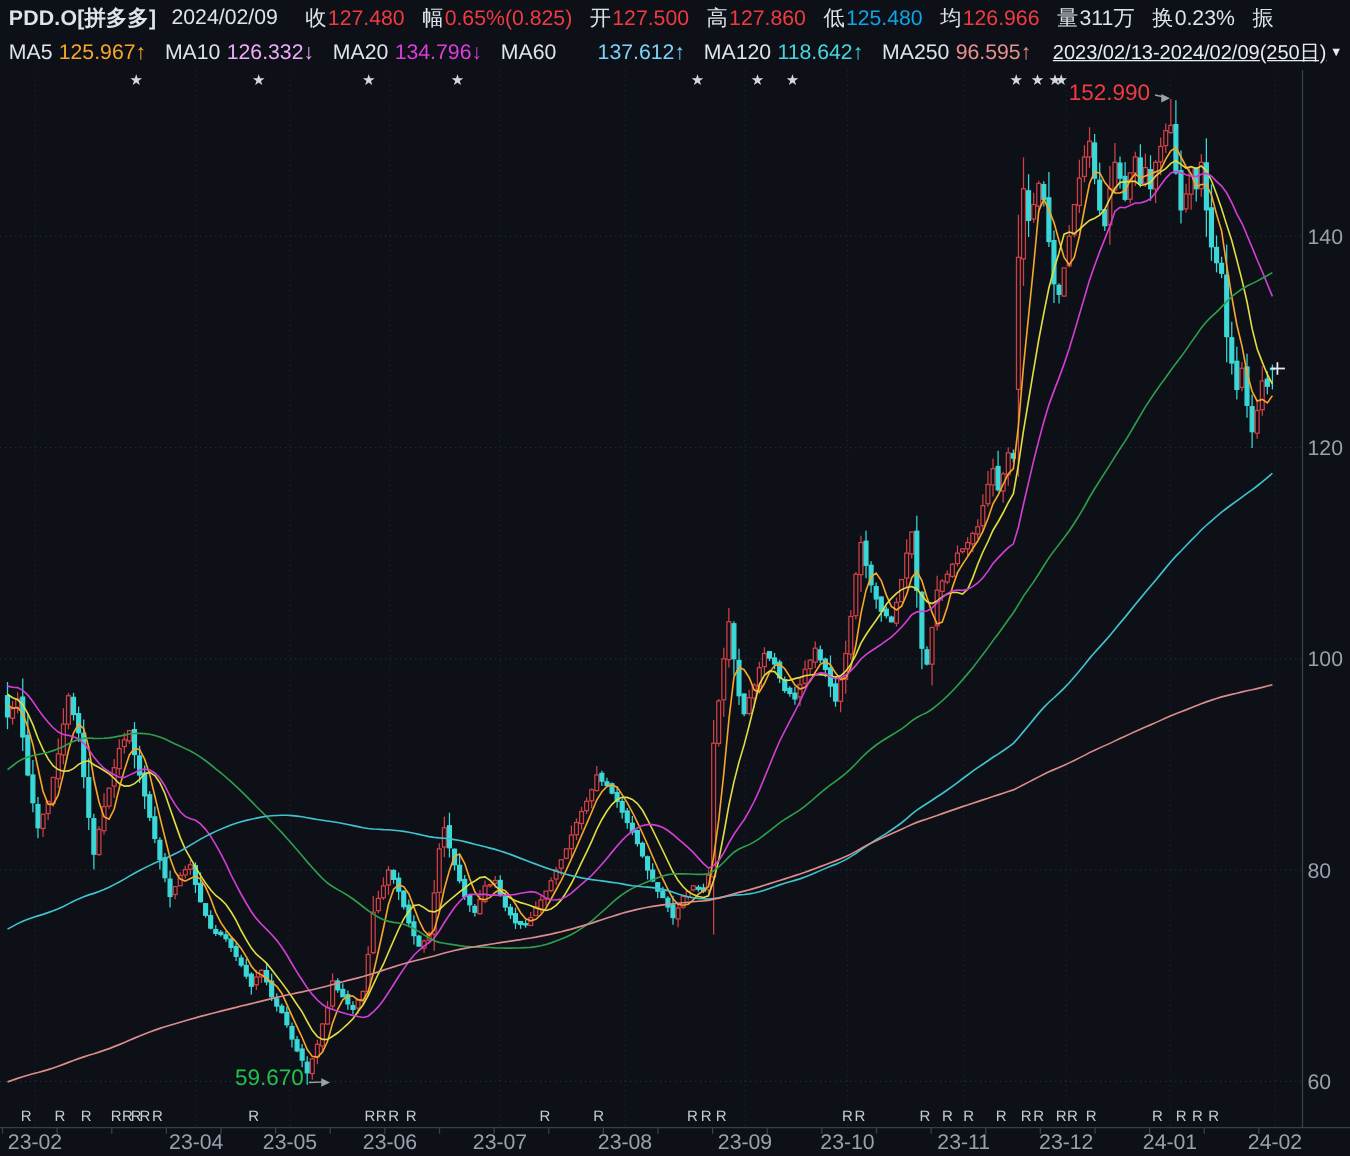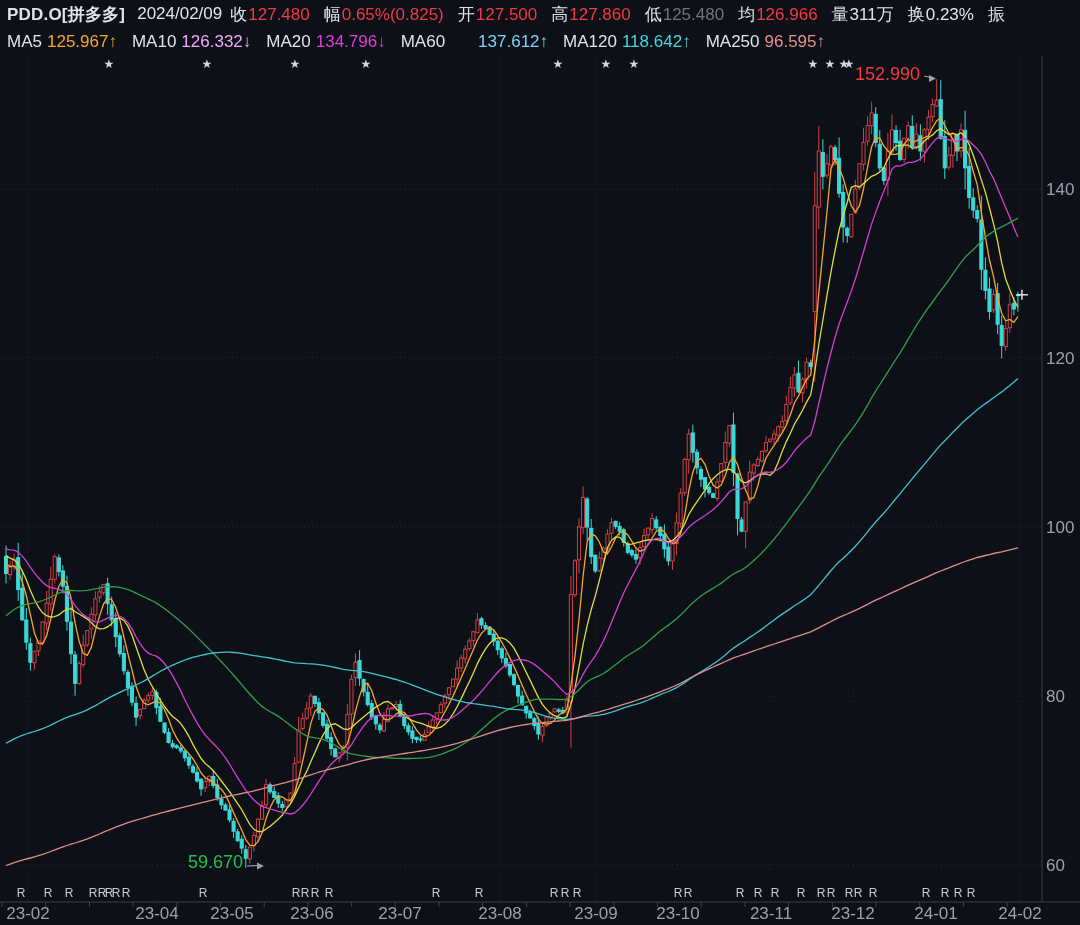--- a/index.html
+++ b/index.html
@@ -1,24 +1,24 @@
 <!DOCTYPE html>
 <html><head>
 <meta charset="utf-8">
 <style>
   html,body{margin:0;padding:0}
   body{width:1080px;height:925px;background:#0d1117;font-family:"Liberation Sans","DejaVu Sans",sans-serif;overflow:hidden;position:relative}
   #chart-svg{position:absolute;left:0;top:0;z-index:0}
   .hdr{position:relative;z-index:2;display:flex;align-items:center;height:28px;padding:0 6px 0 7px;font-size:17px;color:#dfe3ea;white-space:nowrap;background:#0d1117}
   .sym{font-weight:bold;margin-right:12px;letter-spacing:.2px}
-  .qdate{margin-right:8px}
+  .qdate{margin-right:22px}
   .fld{margin-right:14px}
   .fld .lbl{margin-right:1px}
   [data-c="red"]{color:#ef3b41}
-  [data-c="green"]{color:#737373}
+  [data-c="green"]{color:#0ea5e9}
   [data-c="white"]{color:#dfe3ea}
   .ma{margin-right:15px}
   .ma .lbl{margin-right:5px}
   .range-sel{margin-left:auto;display:flex;align-items:center;cursor:pointer}
   .rtext{text-decoration:underline;font-size:16px;color:#e8ebf1}
   .tri{font-size:10px;margin-left:3px;color:#e8ebf1}
 </style>
 </head>
 <body>
 
@@ -671,13 +671,17 @@
   <span class="fld"><span class="lbl">振</span><span class="val" data-c="white"></span></span>
 </div>
 
 <div class="hdr">
   <span class="ma"><span class="lbl">MA5</span><span class="val" style="color: rgb(247, 166, 42);"><span>125.967</span><span>↑</span></span></span>
   <span class="ma"><span class="lbl">MA10</span><span class="val" style="color: #f0abfc;"><span>126.332</span><span>↓</span></span></span>
   <span class="ma"><span class="lbl">MA20</span><span class="val" style="color: rgb(221, 61, 221);"><span>134.796</span><span>↓</span></span></span>
   <span class="ma"><span class="lbl">MA60</span><span class="val" style="color: #7dd3fc; margin-left: 28px;"><span>137.612</span><span>↑</span></span></span>
   <span class="ma"><span class="lbl">MA120</span><span class="val" style="color: rgb(69, 215, 220);"><span>118.642</span><span>↑</span></span></span>
   <span class="ma"><span class="lbl">MA250</span><span class="val" style="color: rgb(232, 143, 143); margin-top: 42px;"><span>96.595</span><span>↑</span></span></span>
+  <span class="range-sel">
+    <span class="rtext">2023/02/13-2024/02/09(250日)</span>
+    <span class="tri">▼</span>
+  </span>
 </div>
 
 </body></html>

